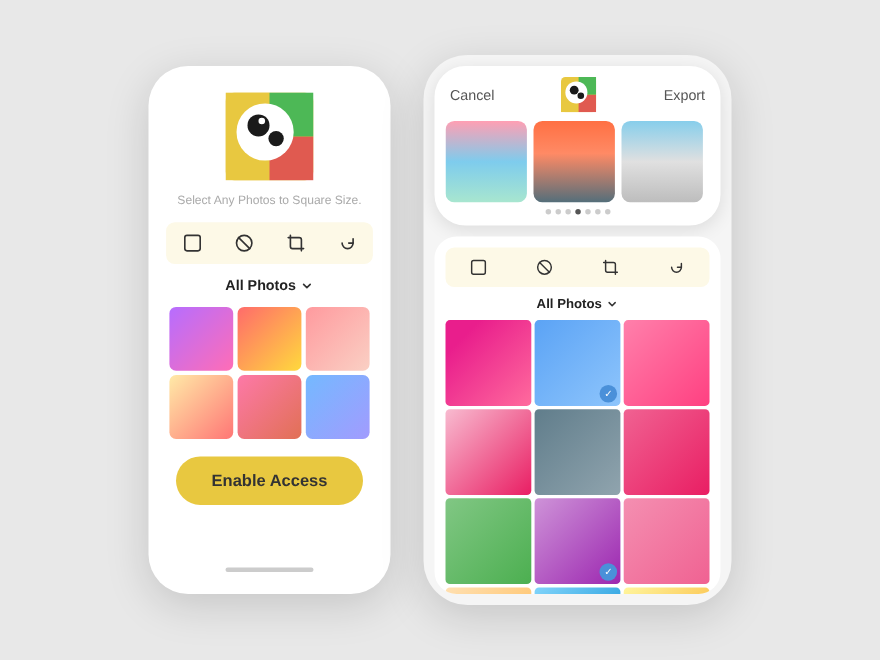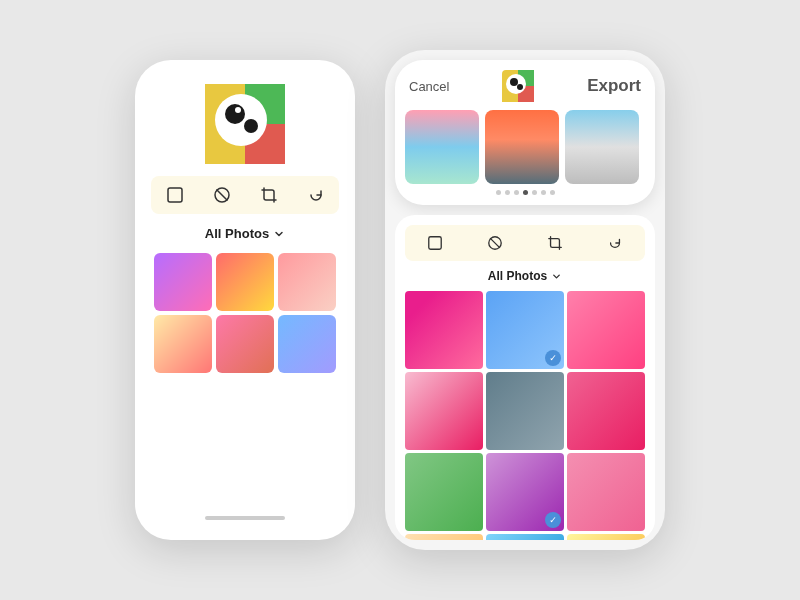--- a/index.html
+++ b/index.html
@@ -161,22 +161,22 @@
       color: #555;
       cursor: pointer;
     }
 
     .preview-logo {
       width: 32px;
       height: 32px;
     }
 
     .preview-export {
-      font-size: 17px;
-      font-weight: 700;
+      font-size: 13px;
+      font-weight: 400;
       color: #555;
       cursor: pointer;
     }
 
     .preview-images {
       display: flex;
       gap: 6px;
       overflow: hidden;
     }
 
@@ -308,20 +308,21 @@
 
         <circle cx="36" cy="36" r="26" fill="white"></circle>
 
         <circle cx="30" cy="30" r="10" fill="#1a1a1a"></circle>
         <circle cx="46" cy="42" r="7" fill="#1a1a1a"></circle>
 
         <circle cx="33" cy="26" r="3" fill="white"></circle>
       </svg>
     </div>
 
+    <span class="subtitle">Select Any Photos to Square Size.</span>
 
     <div class="toolbar">
       <span class="toolbar-icon">
         <svg width="18" height="18" viewBox="0 0 18 18" fill="none">
           <rect x="2" y="2" width="14" height="14" rx="2" stroke="#333" stroke-width="1.5" fill="none"></rect>
         </svg>
       </span>
       <span class="toolbar-icon">
         <svg width="18" height="18" viewBox="0 0 18 18" fill="none">
           <circle cx="9" cy="9" r="7" stroke="#333" stroke-width="1.5" fill="none"></circle>
@@ -352,20 +353,23 @@
     <div class="photo-grid">
       <div class="photo-thumb thumb-1"></div>
       <div class="photo-thumb thumb-2"></div>
       <div class="photo-thumb thumb-3"></div>
       <div class="photo-thumb thumb-4"></div>
       <div class="photo-thumb thumb-5"></div>
       <div class="photo-thumb thumb-6"></div>
     </div>
 
 
+    <div class="enable-btn">
+      <span>Enable Access</span>
+    </div>
 
     <div class="home-bar"></div>
   </div>
 
   <div class="phone-right">
 
     <div class="preview-card">
       <div class="preview-header">
         <span class="preview-cancel">Cancel</span>
         <div class="preview-logo">

